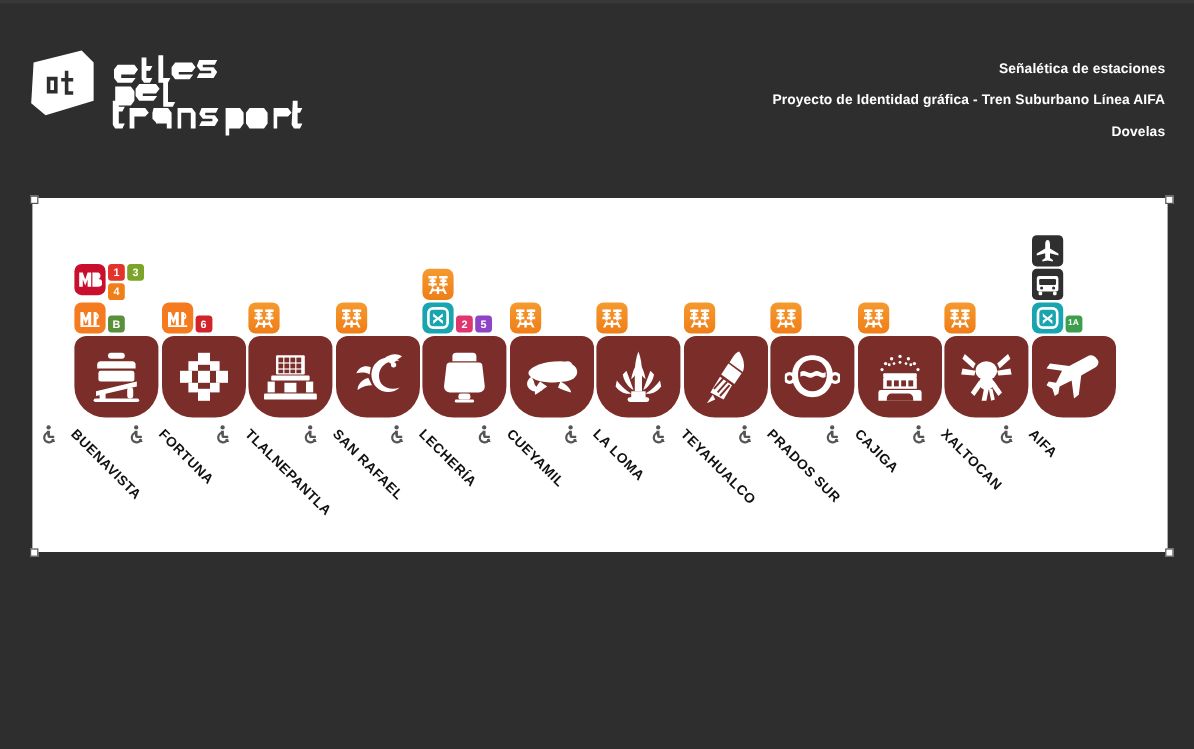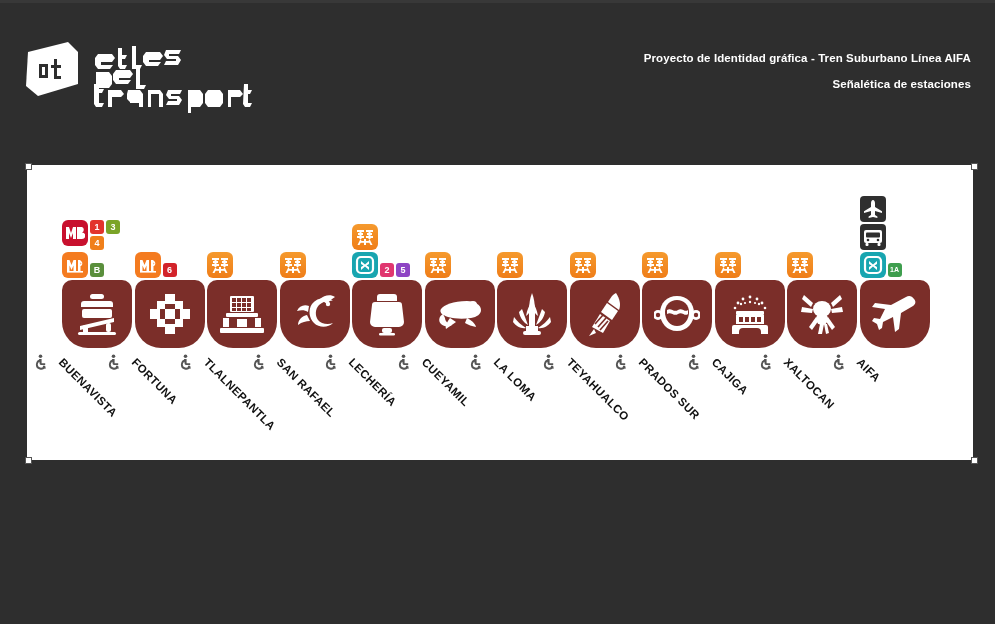--- a/index.html
+++ b/index.html
@@ -93,22 +93,23 @@
         <path d="M106 52 h12 l3 4 v9 l-3 4 h-9 v6 h-3 z M110 56 h8 v9 h-8 z"></path>
         <path d="M126 52 h12 l3 4 v9 l-3 4 h-12 l-3 -4 v-9 z M129 56 h9 v9 h-9 z"></path>
         <path d="M146 52 h12 l3 4 -3 3 h-9 v10 h-3 z"></path>
         <path d="M162 46 h4 v6 h4 l-2 4 h-2 v9 h4 l-2 4 h-5 l-2 -3 z"></path>
       </g>
     </svg>
   </div>
 </div>
 
 <div class="header">
+  <div>Señalética de estaciones</div>
   <div>Proyecto de Identidad gráfica - Tren Suburbano Línea AIFA</div>
-  <div>Señalética de estaciones</div>
+  <div>Dovelas</div>
 </div>
 
 <div class="panel">
   <div class="strip" id="strip">
       <div class="badges" style="left: 35px; top: 0px; height: 115px; position: absolute; display: flex; flex-direction: column; justify-content: flex-end;">
         <div class="badgerow">
           <div class="bdg mb">
             <svg width="20" height="18" viewBox="0 0 20 18">
               <g fill="#fff">
                 <path d="M1 3 h3 l2 6 2 -6 h3 v12 h-3 v-6 l-2 5 -2 -5 v6 h-3z"></path>

